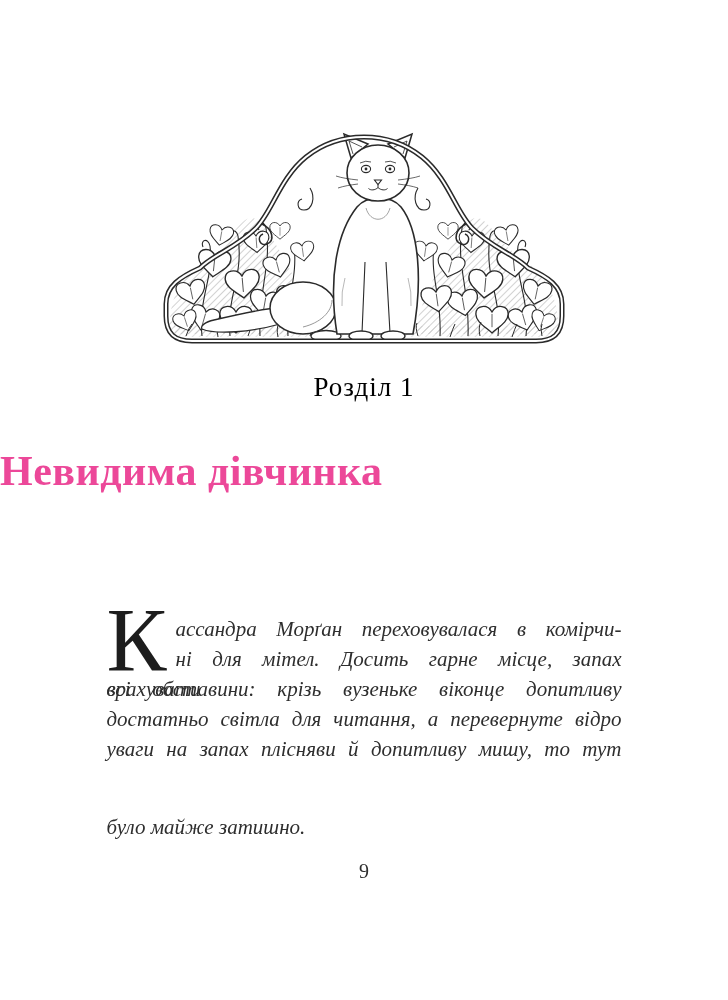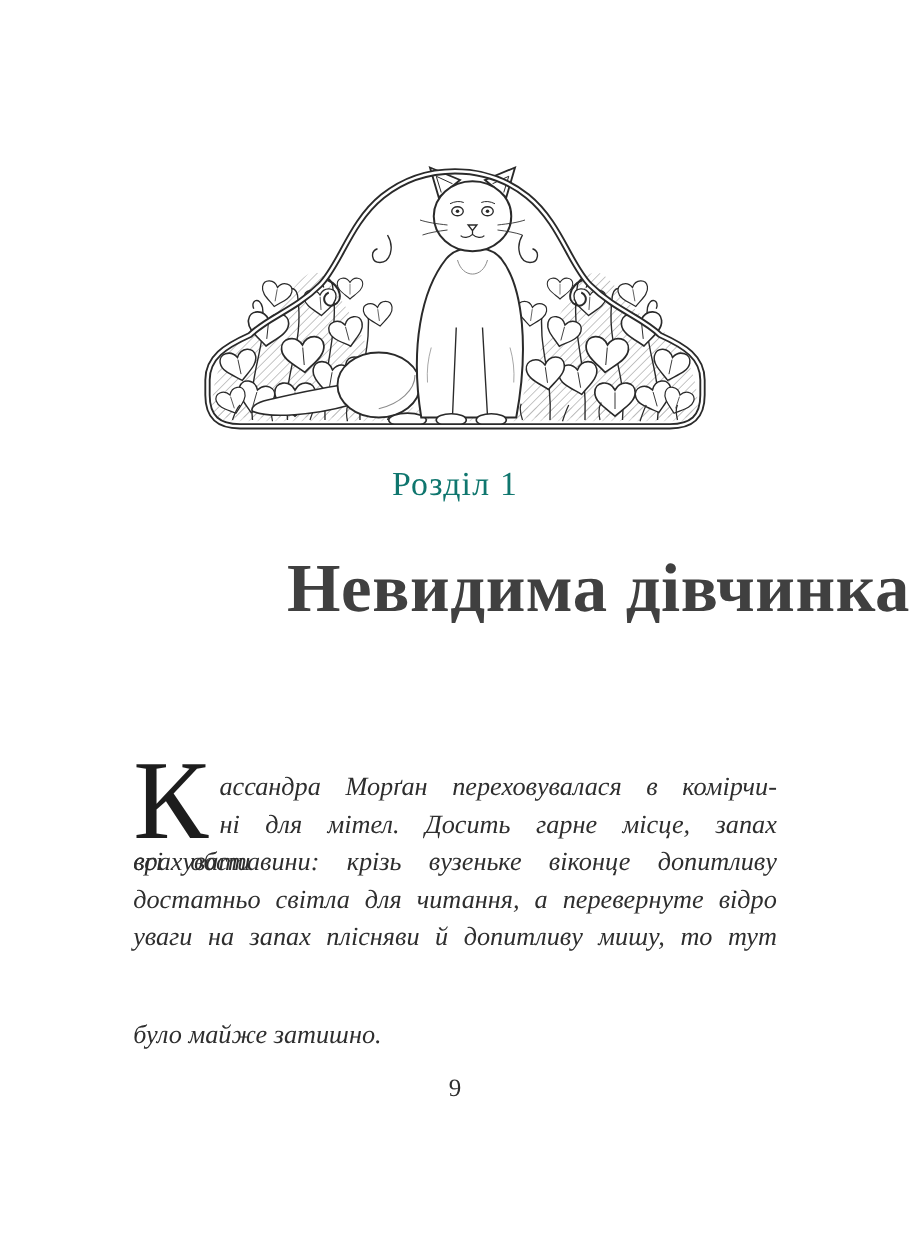--- a/index.html
+++ b/index.html
@@ -14,30 +14,30 @@
   }
   .illustration { width:408px; height:224px; margin:128px auto 0; }
   .illustration svg { display:block; }
 
   .chapter-label {
     margin-top:20px;
     text-align:center;
     font-size:27px;
     line-height:30px;
     letter-spacing:1px;
-    color:#0f766e;
+    color:#000000;
   }
   .chapter-title {
     margin:44px 0 0;
-    text-align:right;
-    font-size:55px;
+    text-align:left;
+    font-size:42px;
     line-height:50px;
     font-weight:700;
     letter-spacing:0.5px;
-    color:#404040;
+    color:#ec4899;
     font-family:"Liberation Serif","DejaVu Serif",serif;
   }
 
   .body-text {
     width:515px;
     margin:118px auto 0;
     font-size:21px;
     line-height:30px;
     color:#2e2e2e;
   }

